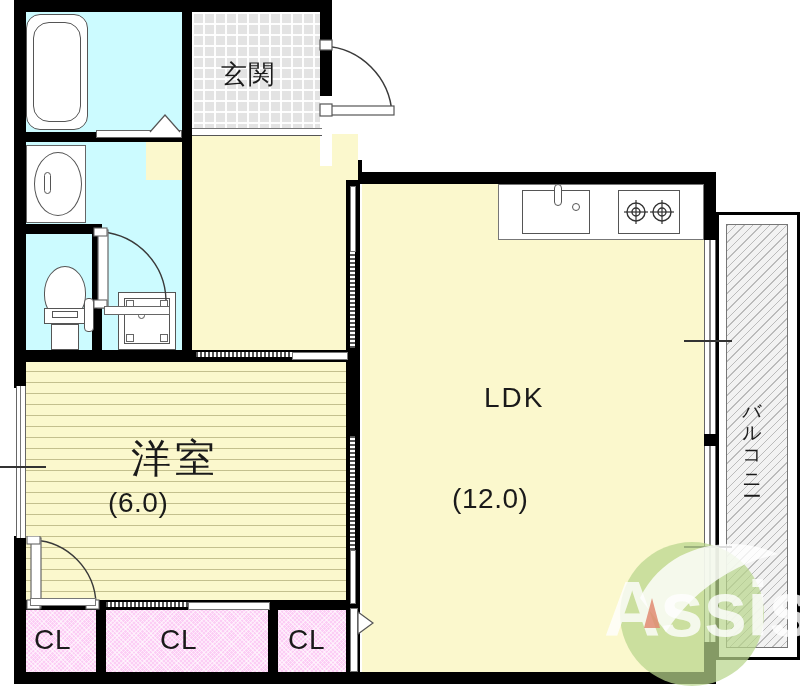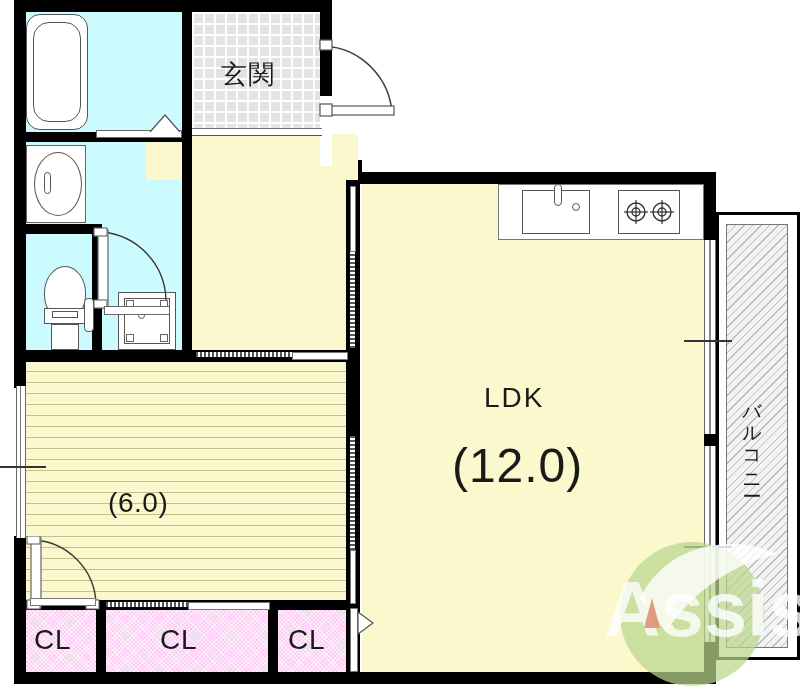--- a/index.html
+++ b/index.html
@@ -52,21 +52,21 @@
   }
   .tex-slide-h{
     background-image:repeating-linear-gradient(to right,
        #555 0 2px, #fff 2px 4px);
   }
 
   
   .label{position:absolute;color:#1a1a1a;white-space:nowrap;
          font-weight:400;letter-spacing:.02em;}
   .lbl-ldk{font-size:28px;letter-spacing:.07em;}
-  .lbl-ldk2{font-size:48px;letter-spacing:.02em;}
+  .lbl-ldk2{font-size:28px;letter-spacing:.02em;margin-top:45px;}
   .lbl-room{font-size:40px;letter-spacing:.10em;}
   .lbl-room2{font-size:28px;letter-spacing:.02em;}
   .lbl-genkan{font-size:26px;letter-spacing:.05em;font-family:Liberation Serif, serif;}
   .lbl-cl{font-size:28px;letter-spacing:.03em;}
   .lbl-balcony{font-size:19px;letter-spacing:.12em;
       writing-mode:vertical-rl;text-orientation:upright;}
 
   
   .fx{position:absolute;box-sizing:border-box;background:#fff;border:1.4px solid #555;}
   .fx-soft{border-radius:14px;}
@@ -237,20 +237,21 @@
   <div class="abs" style="left:709px;top:240px;width:1.6px;height:194px;background:#888;"></div>
   <div class="abs fill-white" style="left:704px;top:446px;width:12px;height:196px;background:#fff;
               border-left:1.2px solid #666;border-right:1.2px solid #666;"></div>
   <div class="abs" style="left:709px;top:446px;width:1.6px;height:196px;background:#888;"></div>
   <div class="abs" style="left:684px;top:340px;width:48px;height:2px;background:#333;"></div>
   <div class="abs" style="left:684px;top:546px;width:48px;height:2px;background:#555;"></div>
 
   <div class="label lbl-ldk" style="left:484px;top:382px;">LDK</div>
   <div class="label lbl-ldk2" style="left:452px;top:438px;">(12.0)</div>
 
+  <div class="label lbl-room" style="left:131px;top:431px;">洋室</div>
   <div class="label lbl-room2" style="left:108px;top:487px;">(6.0)</div>
 
   <div class="label lbl-cl" style="left:34px;top:624px;">CL</div>
   <div class="label lbl-cl" style="left:160px;top:624px;">CL</div>
   <div class="label lbl-cl" style="left:288px;top:624px;">CL</div>
 
   <svg id="wm" style="left:600px;top:528px;" width="200" height="169" viewBox="0 0 200 169">
     <defs>
       <clipPath id="leafclip">
           <circle cx="92" cy="86" r="72"></circle>

